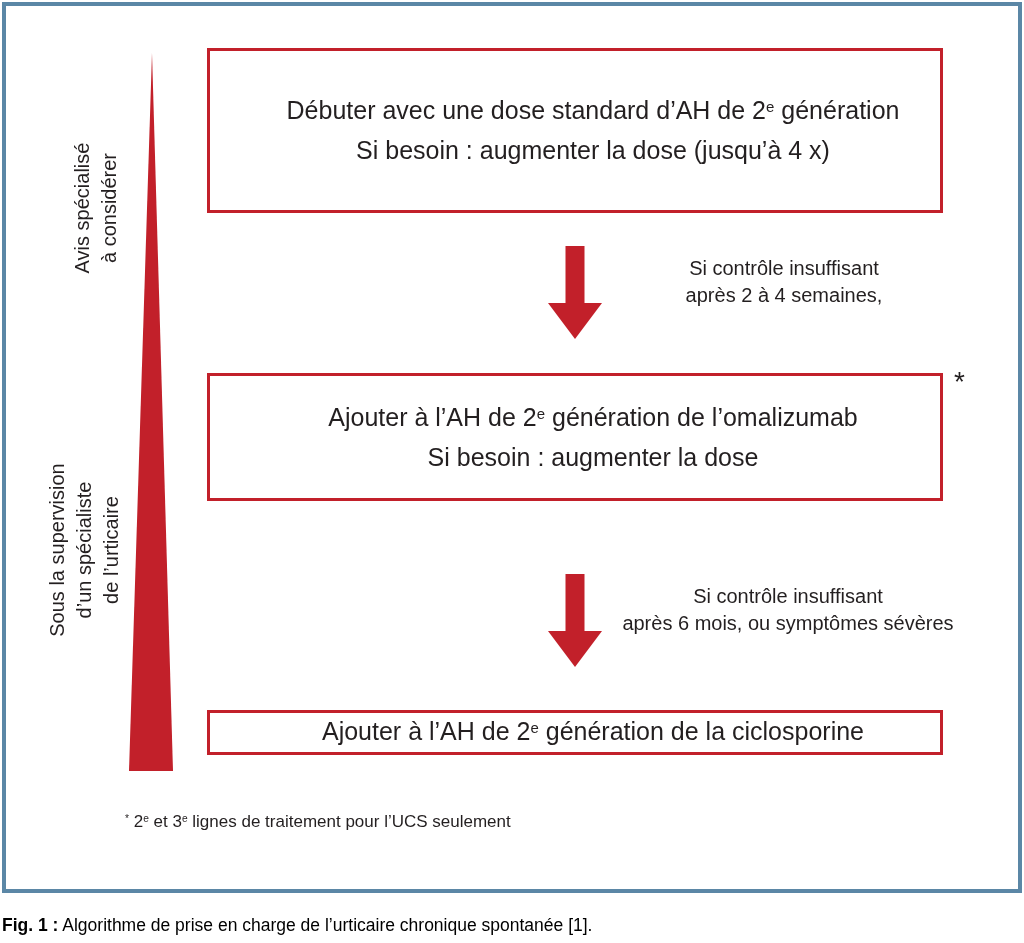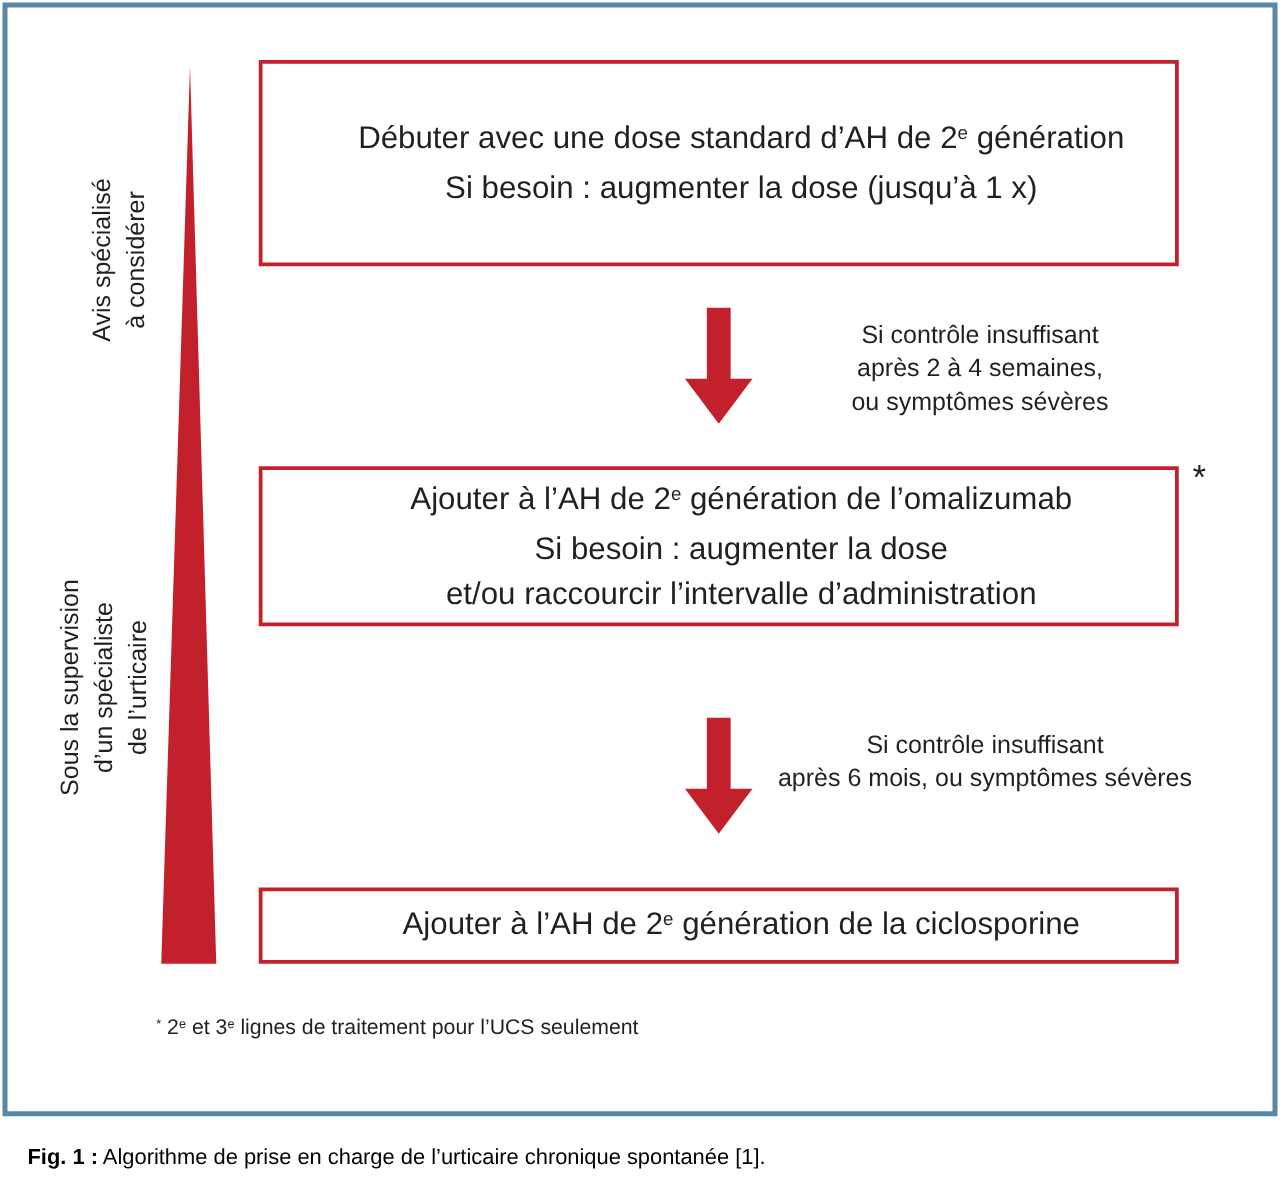--- a/index.html
+++ b/index.html
@@ -54,21 +54,21 @@
     flex-direction:column;
     align-items:center;
     justify-content:center;
     text-align:center;
     font-size:25px;
     color:var(--text-color);
     padding-left:36px;
   }
   .box1{top:48px; height:165px; line-height:37px;}
   .box2{top:373px; height:128px; line-height:36px;}
-  .box3{top:710px; height:61px; line-height:30px;}
+  .box3{top:710px; height:45px; line-height:30px;}
   .rbox sup, .footnote sup{
     font-size:60%;
     vertical-align:baseline;
     position:relative;
     top:-0.45em;
   }
   .arrow{
     position:absolute;
     width:54px; height:93px;
     color:var(--accent-red);
@@ -97,21 +97,21 @@
     color:var(--text-color);
   }
   .caption{
     position:absolute;
     left:2px; top:914px;
     font-size:17.5px;
     line-height:22px;
     color:#000000;
     white-space:nowrap;
   }
-  .caption .bold{font-weight:bold;margin-left:20px;}
+  .caption .bold{font-weight:bold;}
 </style>
 </head>
 <body>
 
 <div class="page">
 
   <div class="frame"></div>
 
   <div class="side-label label-top">
     <div>Avis spécialisé</div>
@@ -122,36 +122,34 @@
     <div>d’un spécialiste</div>
     <div>de l’urticaire</div>
   </div>
 
   <svg class="wedge" viewBox="0 0 50 720" preserveAspectRatio="none" aria-hidden="true">
     <polygon points="26,1 47,719 3,719" fill="currentColor"></polygon>
   </svg>
 
   <div class="rbox box1">
     <div class="line"><span>Débuter avec une dose standard d’AH de 2</span><sup>e</sup><span> génération</span></div>
-    <div class="line">Si besoin : augmenter la dose (jusqu’à 1 x)</div>
+    <div class="line">Si besoin : augmenter la dose (jusqu’à 4 x)</div>
   </div>
 
   <svg class="arrow arrow1" viewBox="0 0 54 93" preserveAspectRatio="none" aria-hidden="true">
     <polygon points="17.5,0 36.5,0 36.5,57 54,57 27,93 0,57 17.5,57" fill="currentColor"></polygon>
   </svg>
   <div class="arrow-label arrow-label1">
     <div>Si contrôle insuffisant</div>
     <div>après 2 à 4 semaines,</div>
-    <div>ou symptômes sévères</div>
   </div>
 
   <div class="rbox box2">
     <div class="line"><span>Ajouter à l’AH de 2</span><sup>e</sup><span> génération de l’omalizumab</span></div>
     <div class="line">Si besoin : augmenter la dose</div>
-    <div class="line">et/ou raccourcir l’intervalle d’administration</div>
   </div>
   <div class="asterisk-note">*</div>
 
   <svg class="arrow arrow2" viewBox="0 0 54 93" preserveAspectRatio="none" aria-hidden="true">
     <polygon points="17.5,0 36.5,0 36.5,57 54,57 27,93 0,57 17.5,57" fill="currentColor"></polygon>
   </svg>
   <div class="arrow-label arrow-label2">
     <div>Si contrôle insuffisant</div>
     <div>après 6 mois, ou symptômes sévères</div>
   </div>

